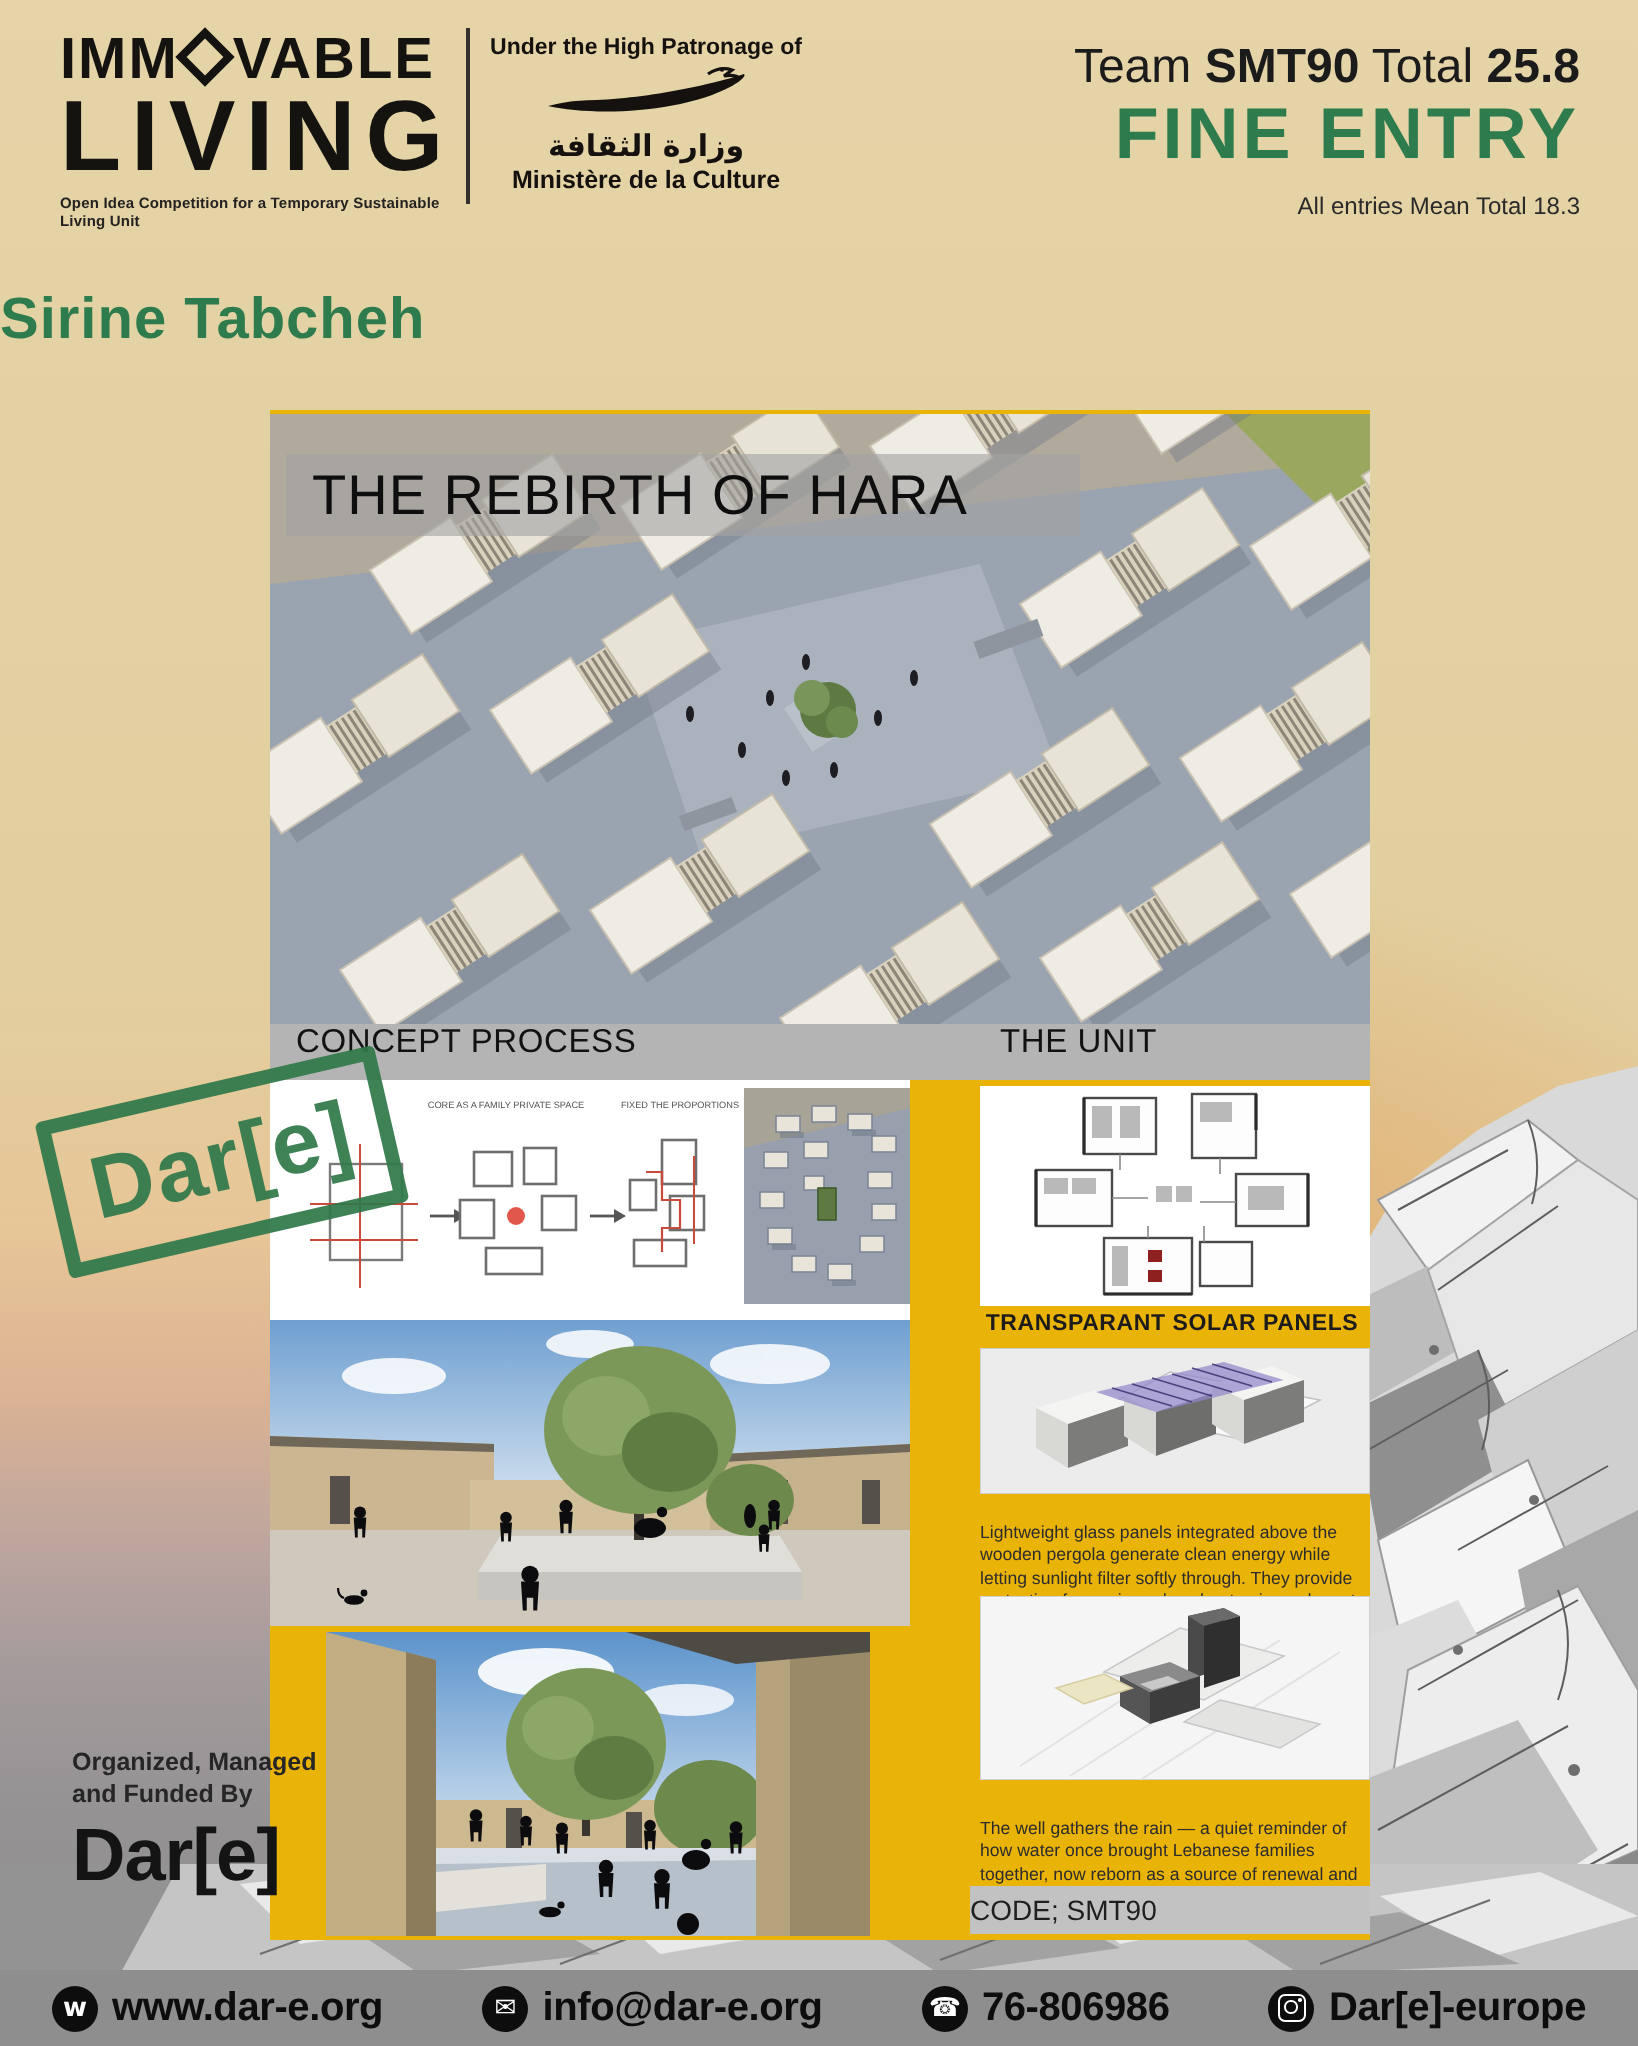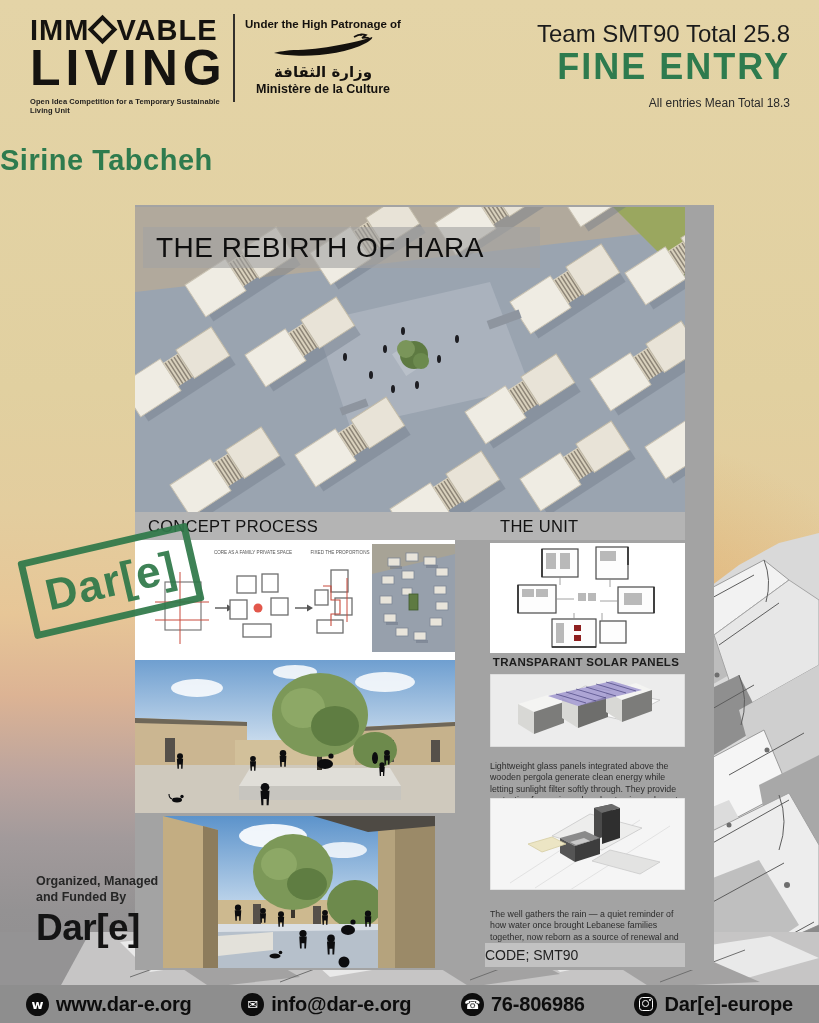--- a/index.html
+++ b/index.html
@@ -24,33 +24,33 @@
   .logo-l2{font-size:50px;font-weight:800;letter-spacing:5px;color:#151310;line-height:.92;}
   .logo-tag{font-size:7.5px;font-weight:700;color:#242220;margin-top:6px;letter-spacing:.1px;}
   .hdr-divider{position:absolute;left:233px;top:14px;width:1.5px;height:88px;background:#33302c;z-index:4;}
   .patronage{position:absolute;left:244px;top:18px;width:158px;text-align:center;z-index:4;color:#14110e;}
   .pat-l1{font-size:11.5px;font-weight:600;}
   .pat-swoosh{margin:3px auto 0;}
   .pat-ar{font-size:15px;font-weight:700;font-family:"DejaVu Sans",sans-serif;letter-spacing:1px;}
   .pat-fr{font-size:12.5px;font-weight:700;margin-top:1px;}
   .score{position:absolute;right:29px;top:20px;text-align:right;z-index:4;}
   .score-l1{font-size:24px;color:#1b1b1b;}
-  .score-l1 b{font-weight:400;}
+  .score-l1 b{font-weight:700;}
   .score-entry{font-size:36px;font-weight:800;letter-spacing:2px;color:var(--green,#2e7b4e);line-height:1.05;}
   .score-mean{font-size:12px;color:#2a2a2a;margin-top:10px;}
   .entrant{position:absolute;left:0;top:144px;width:100%;text-align:left;z-index:4;
            font-size:29px;font-weight:700;color:var(--green,#2e7b4e);letter-spacing:.5px;}
   
-  .poster{position:absolute;left:135px;top:205px;width:550px;height:765px;background:#a3a3a3;z-index:2;padding-left:29px;}
+  .poster{position:absolute;left:135px;top:205px;width:550px;height:765px;background:#eab308;z-index:2;}
   .hero{position:absolute;left:0;top:2px;width:550px;height:305px;overflow:hidden;}
   .hero-banner{position:absolute;left:8px;top:20px;width:397px;height:41px;
                background:rgba(163,163,163,.62);display:flex;align-items:center;}
   .hero-banner span{font-size:28px;color:#0e0e0e;padding-left:13px;letter-spacing:.5px;}
   .secbar{position:absolute;left:0;top:307px;width:550px;height:28px;background:#b4b4b4;
-          display:flex;align-items:center;}
+          display:flex;align-items:flex-start;}
   .secbar .s-left{font-size:16.5px;color:#121212;padding-left:13px;letter-spacing:.3px;}
   .secbar .s-right{position:absolute;left:365px;font-size:16.5px;color:#121212;letter-spacing:.3px;}
   .concept-strip{position:absolute;left:0;top:335px;width:320px;height:120px;background:#fff;}
   .plan-thumb{position:absolute;left:237px;top:339px;}
   .render1{position:absolute;left:0;top:455px;width:320px;height:153px;}
   .render2{position:absolute;left:28px;top:611px;width:272px;height:152px;}
   .unit-plan{position:absolute;left:355px;top:338px;}
   .unit-head{position:absolute;left:352px;top:451px;width:198px;text-align:center;
              font-size:11.5px;font-weight:600;color:#1c1c1c;letter-spacing:.3px;}
   .unit-solar{position:absolute;left:355px;top:469px;}

